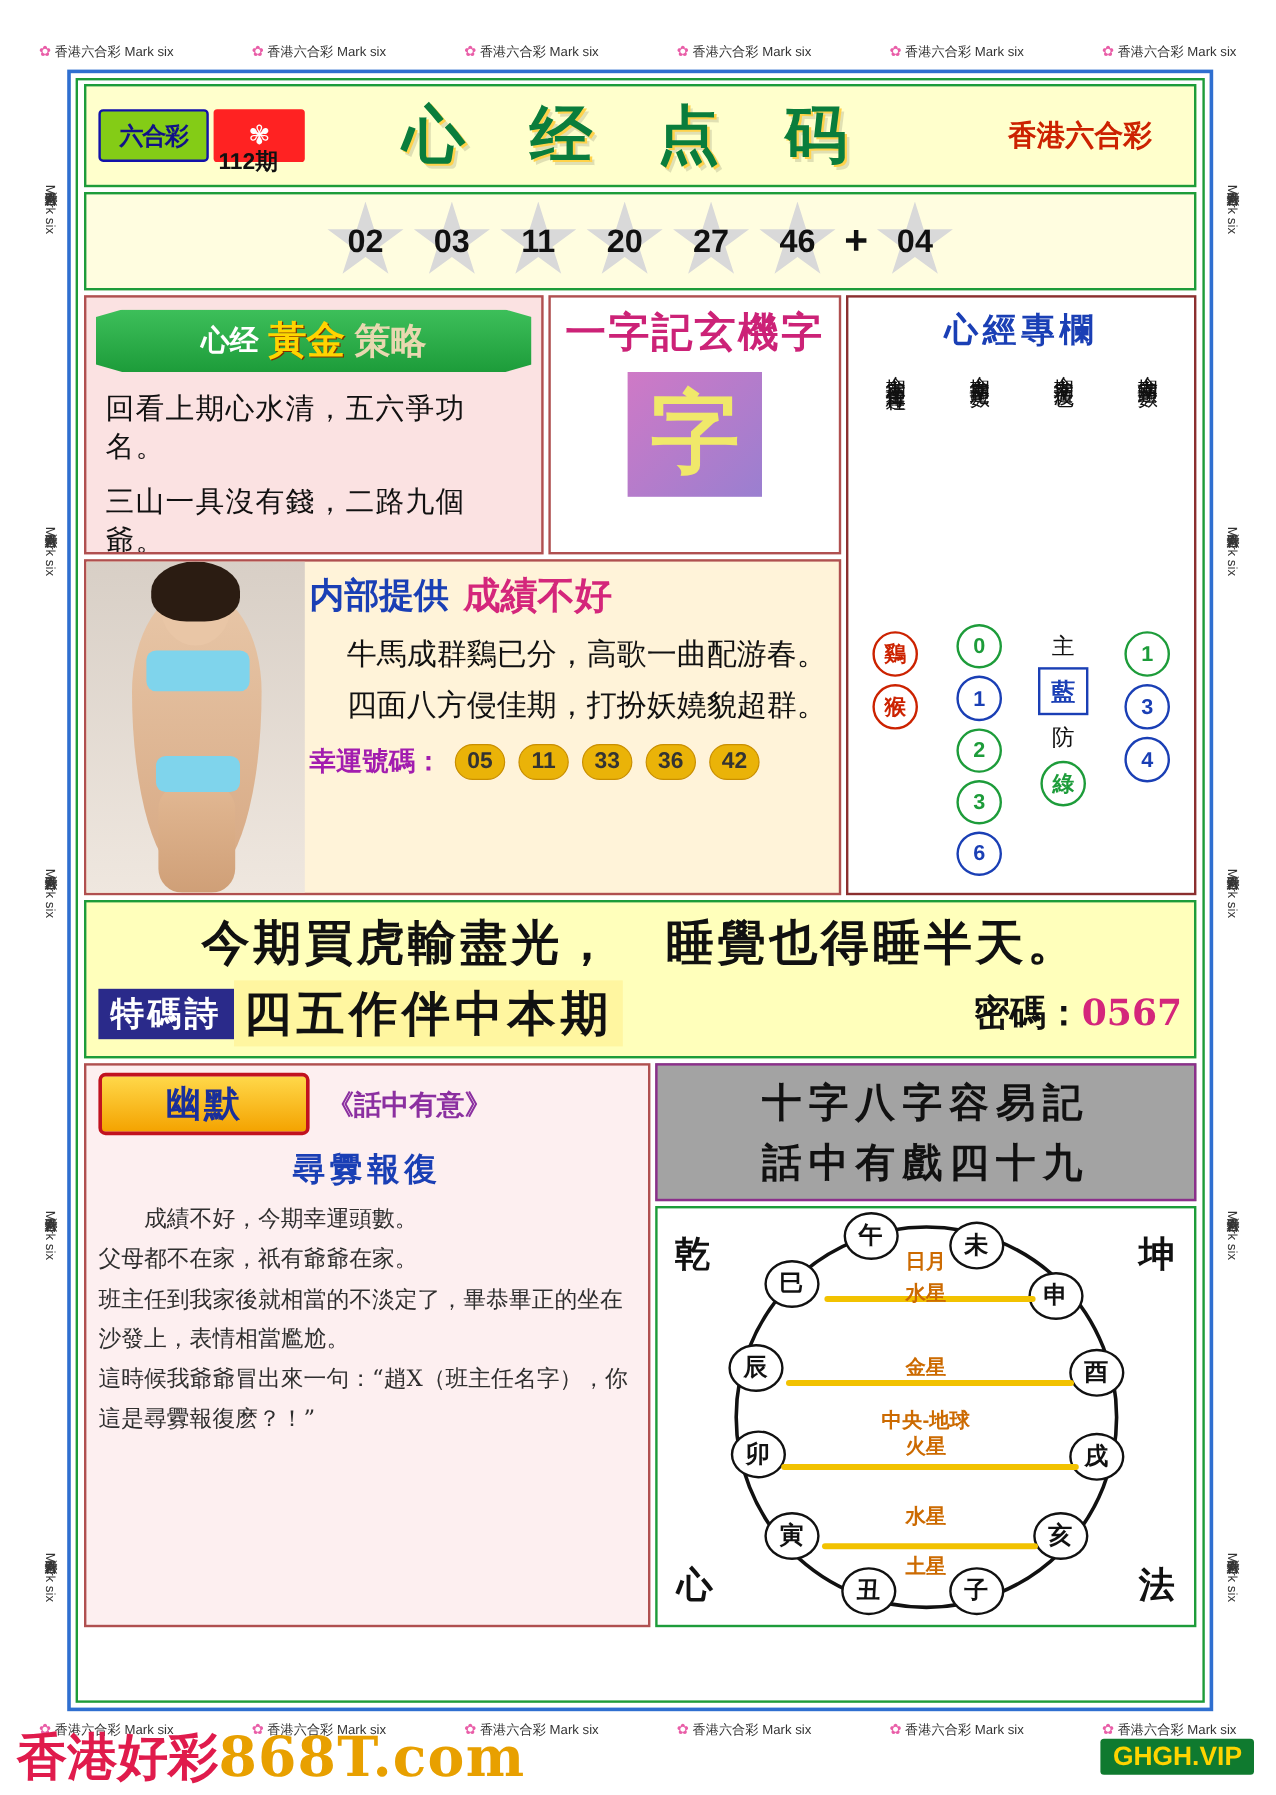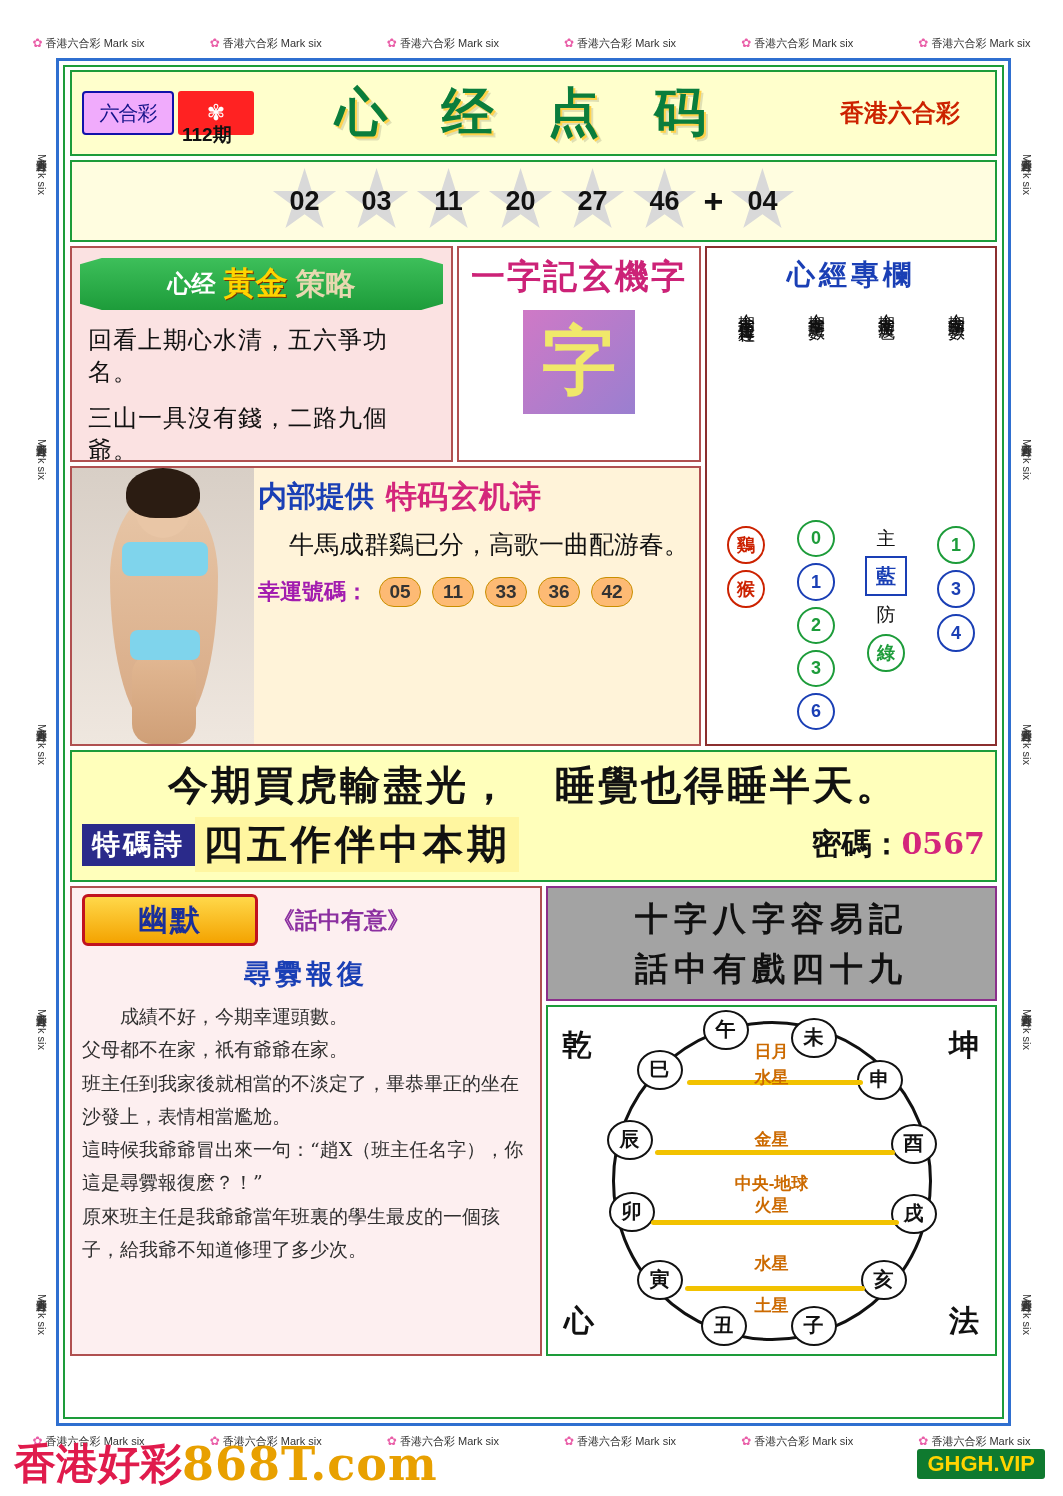--- a/index.html
+++ b/index.html
@@ -54,23 +54,23 @@
 
   
   .header {
     height:86px; position:relative;
     background:#ffffcc;
     border:2px solid #1d9c3a;
     display:flex; align-items:center;
   }
   .logo-box {
     width:92px; height:44px; margin-left:10px;
-    background:#f0abfc; border:2px solid #1111aa; border-radius:4px;
-    display:flex; align-items:center; justify-content:center;
-    font-size:20px; font-weight:normal; color:#111188;
+    background:#84cc16; border:2px solid #1111aa; border-radius:4px;
+    display:flex; align-items:center; justify-content:center;
+    font-size:20px; font-weight:bold; color:#111188;
     letter-spacing:-1px;
   }
   .bauhinia {
     width:76px; height:44px; margin-left:4px;
     background:#ff2222; border-radius:3px;
     display:flex; align-items:center; justify-content:center;
     color:#fff; font-size:22px;
   }
   .issue {
     position:absolute; left:110px; bottom:6px;
@@ -197,21 +197,21 @@
   .nb-2 { font-family:"DejaVu Serif", serif; font-size:31px; font-weight:bold; color:#d4267b; }
   .tm-line {
     margin-top:10px; text-align:right;
     font-family:"DejaVu Serif", serif;
     font-size:25px; color:#111;
   }
   .lucky-row { display:flex; align-items:center; gap:11px; margin-top:16px; }
   .lucky-lbl { font-family:"DejaVu Serif", serif; font-size:22px; font-weight:bold; color:#a21caf; }
   .ball {
     width:42px; height:30px; border-radius:16px;
-    background:#fdba74; border:1px solid #c98f00;
+    background:#eab308; border:1px solid #c98f00;
     display:flex; align-items:center; justify-content:center;
     font-size:19px; font-weight:bold; color:#333;
   }
 
   
   .panel {
     height:100%; background:#ffffff; border:2px solid #8b2f2f; padding:4px;
   }
   .panel-title {
     text-align:center; font-family:"DejaVu Serif", serif;
@@ -500,23 +500,24 @@
             <div class="body"></div>
             <div class="legs"></div>
             <div class="head"></div>
             <div class="hair"></div>
             <div class="top-w"></div>
             <div class="bot-w"></div>
           </div>
           <div class="poem-right">
             <div class="nb-head">
               <span class="nb-1">内部提供</span>
-              <span class="nb-2">特码玄机诗</span>
+              <span class="nb-2">成績不好</span>
             </div>
             <div class="tm-line">牛馬成群鷄已分，高歌一曲配游春。</div>
+            <div class="tm-line">四面八方侵佳期，打扮妖嬈貌超群。</div>
             <div class="lucky-row">
               <span class="lucky-lbl">幸運號碼：</span>
               <span class="ball">05</span>
               <span class="ball">11</span>
               <span class="ball">33</span>
               <span class="ball">36</span>
               <span class="ball">42</span>
             </div>
           </div>
         </div>
@@ -580,21 +581,20 @@
         <div class="joke-head">
           <div class="joke-logo">幽默</div>
           <div class="joke-sub">《話中有意》</div>
         </div>
         <div class="joke-title">尋釁報復</div>
         <div class="joke-body">
           <p class="indent">成績不好，今期幸運頭數。</p>
           <p>父母都不在家，祇有爺爺在家。</p>
           <p>班主任到我家後就相當的不淡定了，畢恭畢正的坐在沙發上，表情相當尷尬。</p>
           <p>這時候我爺爺冒出來一句：“趙X（班主任名字），你這是尋釁報復麽？！”</p>
-          <p>原來班主任是我爺爺當年班裏的學生最皮的一個孩子，給我爺不知道修理了多少次。</p>
         </div>
       </div>
 
       <div class="right-bottom">
         <div class="couplet">
           <div>十字八字容易記</div>
           <div>話中有戲四十九</div>
         </div>
 
         <div class="wheel-box">

